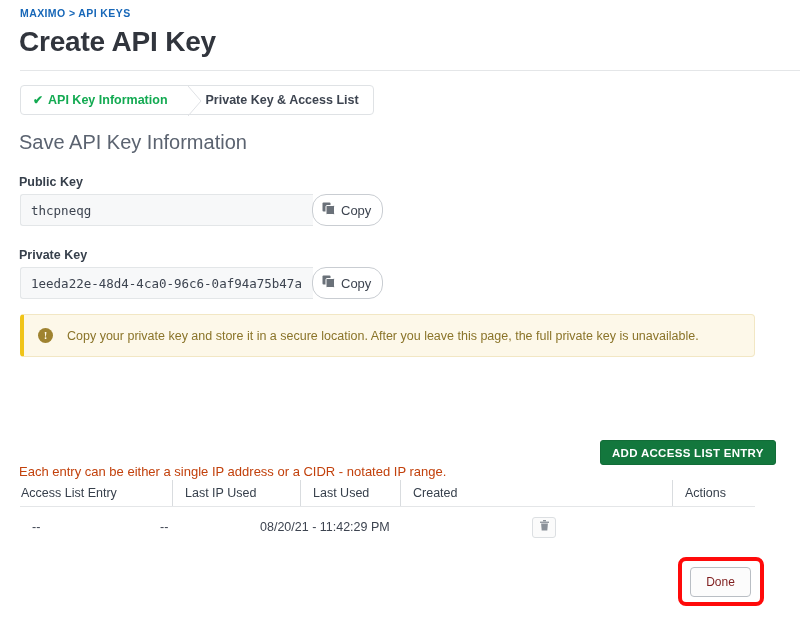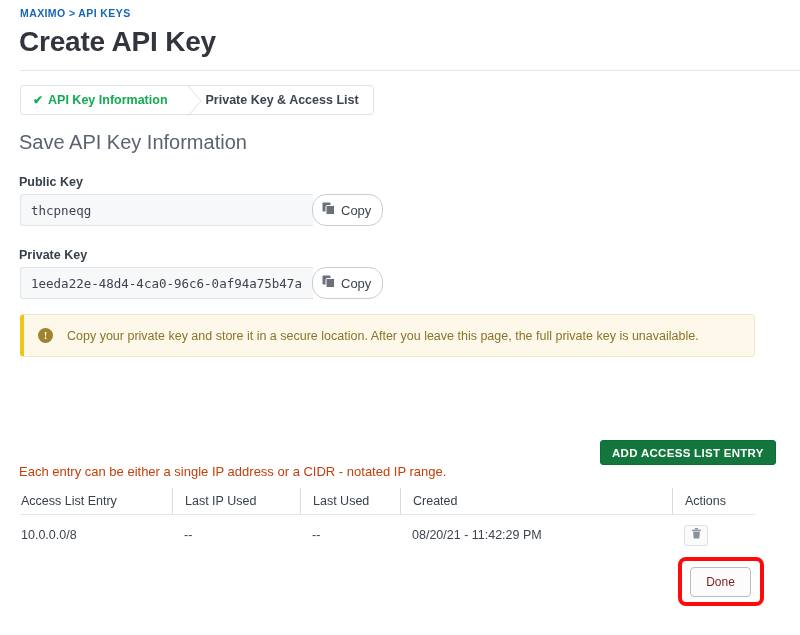--- a/index.html
+++ b/index.html
@@ -231,21 +231,20 @@
     box-sizing: border-box;
     white-space: nowrap;
   }
 
   
   .table {
     position: absolute;
     left: 20px;
     top: 480px;
     width: 735px;
-    margin-top: 8px;
   }
   .t-row {
     display: flex;
     align-items: center;
     box-sizing: border-box;
   }
   .t-head {
     height: 27px;
     border-bottom: 1px solid #e4e6e8;
   }
@@ -383,21 +382,20 @@
 
   <div class="table">
     <div class="t-row t-head">
       <div class="t-cell c1">Access List Entry</div>
       <div class="t-cell c2 sep">Last IP Used</div>
       <div class="t-cell c3 sep">Last Used</div>
       <div class="t-cell c4 sep">Created</div>
       <div class="t-cell c5 sep">Actions</div>
     </div>
     <div class="t-row t-body">
-      <div class="t-cell c1">10.0.0.0/8</div>
       <div class="t-cell c2">--</div>
       <div class="t-cell c3">--</div>
       <div class="t-cell c4">08/20/21 - 11:42:29 PM</div>
       <div class="t-cell c5">
         <span class="trash-btn">
           <span>
             <svg width="9" height="11" viewBox="0 0 9 11" xmlns="http://www.w3.org/2000/svg">
               <rect x="3" y="0" width="3" height="1.4" fill="#8b9199"></rect>
               <rect x="0" y="1.6" width="9" height="1.3" fill="#8b9199"></rect>
               <path d="M1.1 3.4 H7.9 L7.3 10.6 H1.7 Z" fill="#8b9199"></path>

